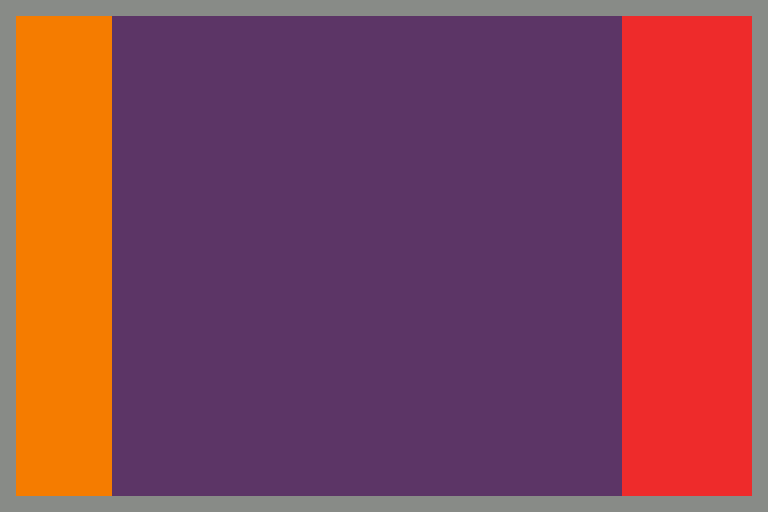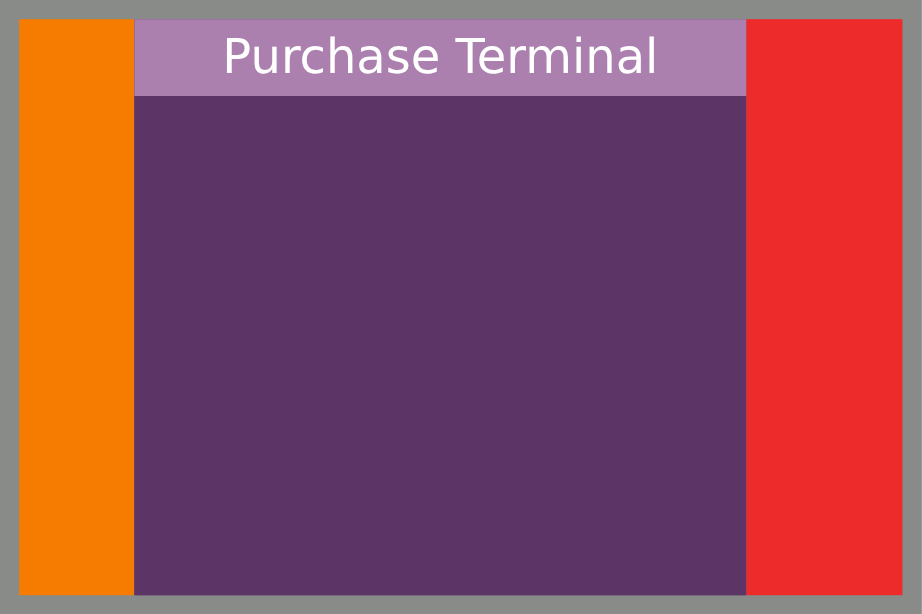--- a/index.html
+++ b/index.html
@@ -84,23 +84,20 @@
 <body>
 
 <div id="app-root">
 
   <div class="panel-row">
 
     <div class="left-panel"></div>
 
     <div class="center-panel">
 
-      <div class="center-header">
-        <span class="center-title">Purchase Terminal</span>
-      </div>
 
       <div class="center-body"></div>
 
     </div>
 
     <div class="right-panel"></div>
 
   </div>
 
 </div>

